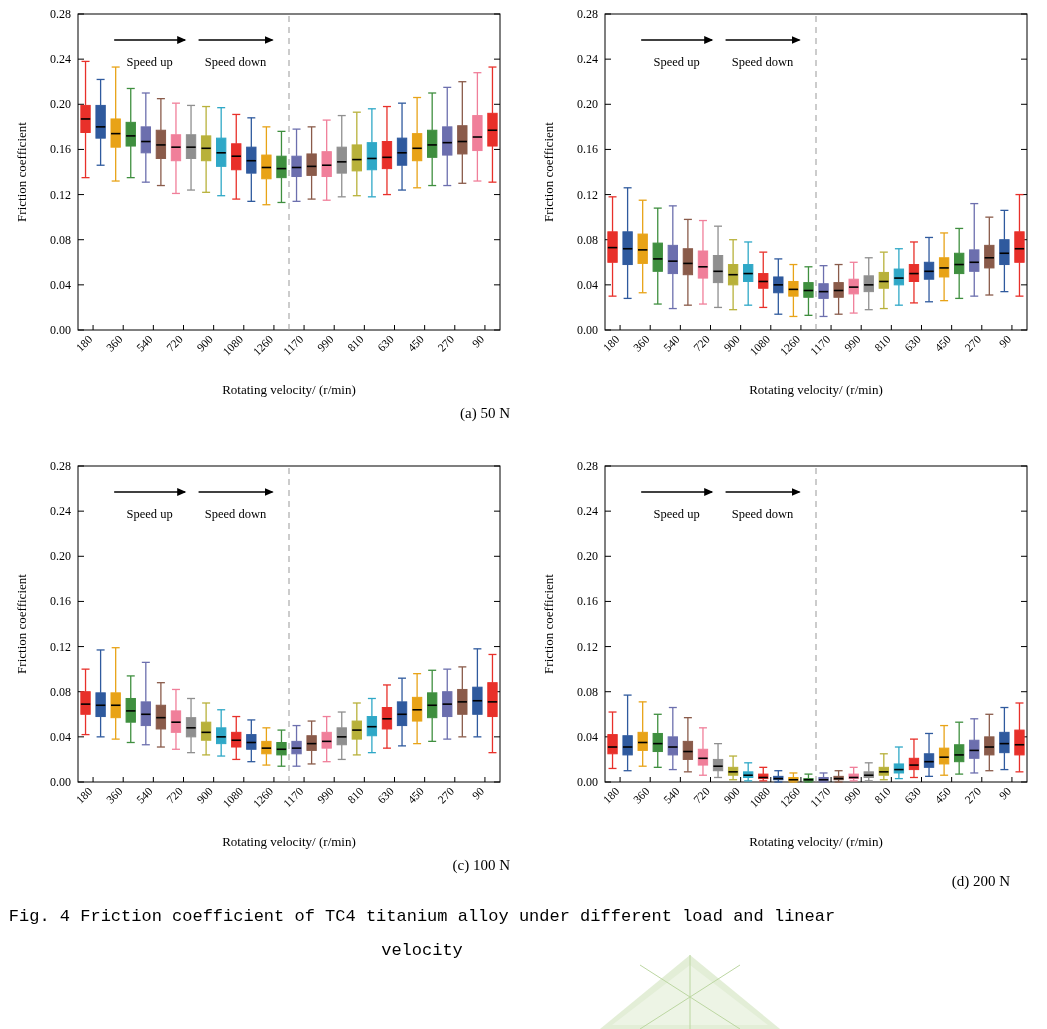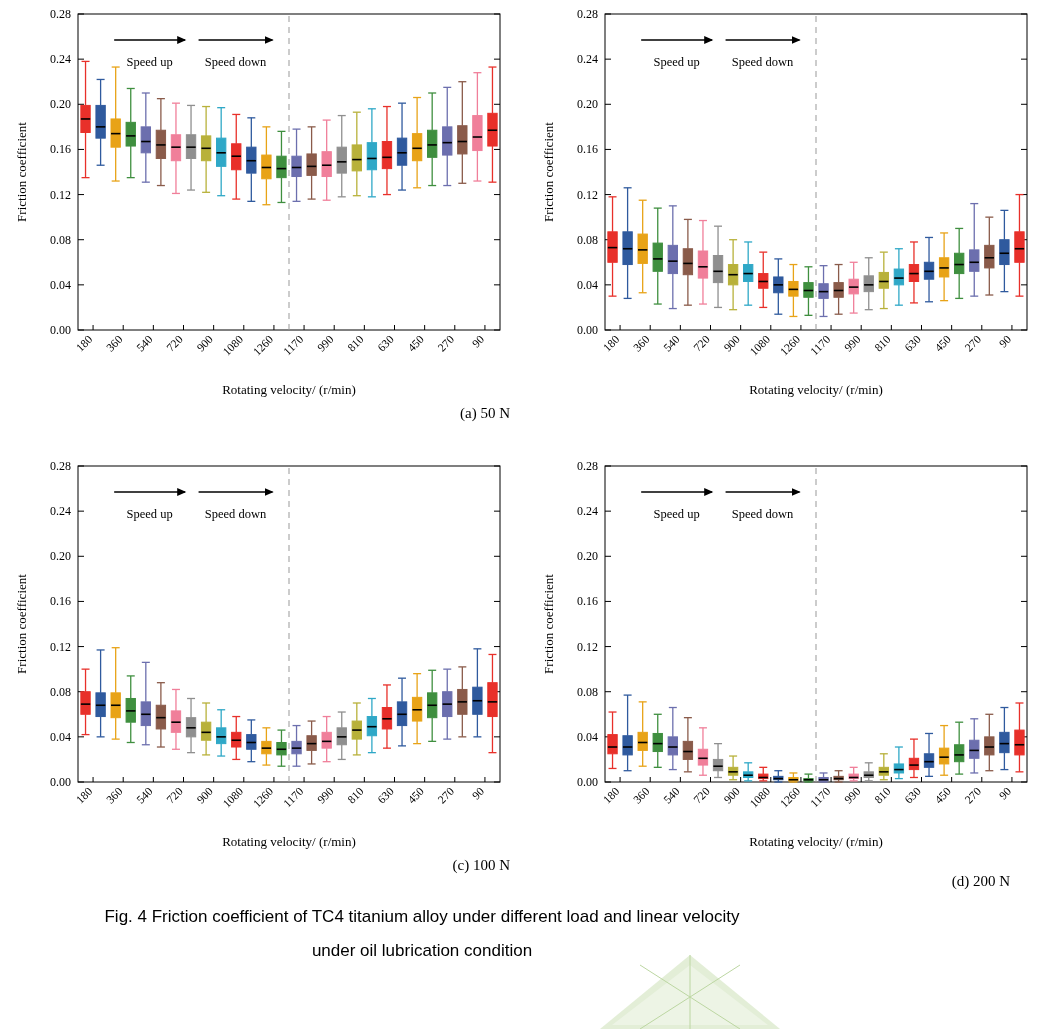--- a/index.html
+++ b/index.html
@@ -10,21 +10,21 @@
   .panel-b{left:527px;top:0;}
   .panel-c{left:0;top:452px;}
   .panel-d{left:527px;top:452px;}
   .plot-wrap{position:absolute;left:0;top:0;width:510px;height:400px;}
   svg{display:block;}
   .caption{position:absolute;width:510px;text-align:right;font-size:15px;font-family:Liberation Serif, serif;}
   .cap-a{left:0;top:405px;}
   .cap-b{left:527px;top:405px;}
   .cap-c{left:0;top:857px;}
   .cap-d{left:500px;top:857px;margin-top:16px;}
-  .fig-caption{position:absolute;left:0;top:900px;width:844px;text-align:center;font-size:17px;line-height:34px;font-family:Liberation Sans, sans-serif;}
+  .fig-caption{position:absolute;left:0;top:900px;width:844px;text-align:center;font-size:17px;line-height:34px;font-family:Liberation Mono, monospace;}
   .watermark{position:absolute;left:600px;top:955px;width:180px;height:74px;pointer-events:none;}
   .axis-text{font-family:"Liberation Serif",serif;}
 </style>
 </head>
 <body>
 
 <div class="figure">
 
   <div class="panel panel-a">
     <div class="plot-wrap" id="plot-a">
@@ -1208,21 +1208,20 @@
           <line x1="198.57142857142856" y1="40" x2="272.4214285714286" y2="40" stroke="#000" stroke-width="1.3" marker-end="url(#arrow-d)"></line>
           <text x="149.58928571428572" y="66" text-anchor="middle" font-size="12.5" fill="#000" class="axis-text">Speed up</text>
           <text x="235.49642857142857" y="66" text-anchor="middle" font-size="12.5" fill="#000" class="axis-text">Speed down</text>
         </svg>
       </div>
   </div>
   <div class="caption cap-d">(d) 200 N</div>
 
   <div class="fig-caption">
     <div>Fig. 4 Friction coefficient of TC4 titanium alloy under different load and linear velocity</div>
-    <div>under oil lubrication condition</div>
   </div>
 
   <svg class="watermark" viewBox="0 0 180 74">
     <polygon points="90,0 180,74 0,74" fill="#d9e8c9" opacity="0.75"></polygon>
     <polygon points="90,10 168,70 12,70" fill="#ffffff" opacity="0.35"></polygon>
     <line x1="90" y1="0" x2="90" y2="74" stroke="#bcd6a2" stroke-width="1"></line>
     <line x1="40" y1="74" x2="140" y2="10" stroke="#bcd6a2" stroke-width="1"></line>
     <line x1="140" y1="74" x2="40" y2="10" stroke="#bcd6a2" stroke-width="1"></line>
   </svg>
 

